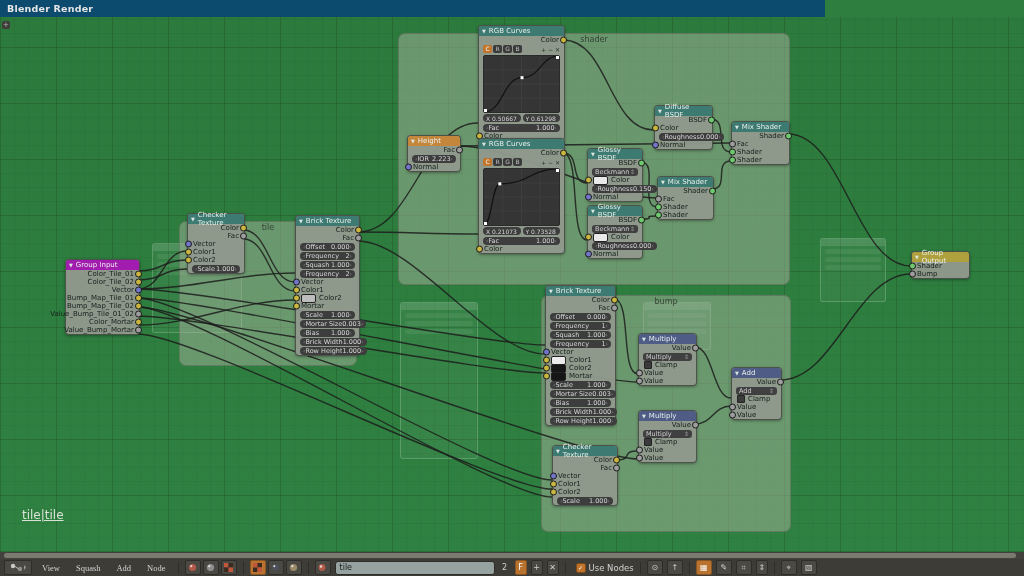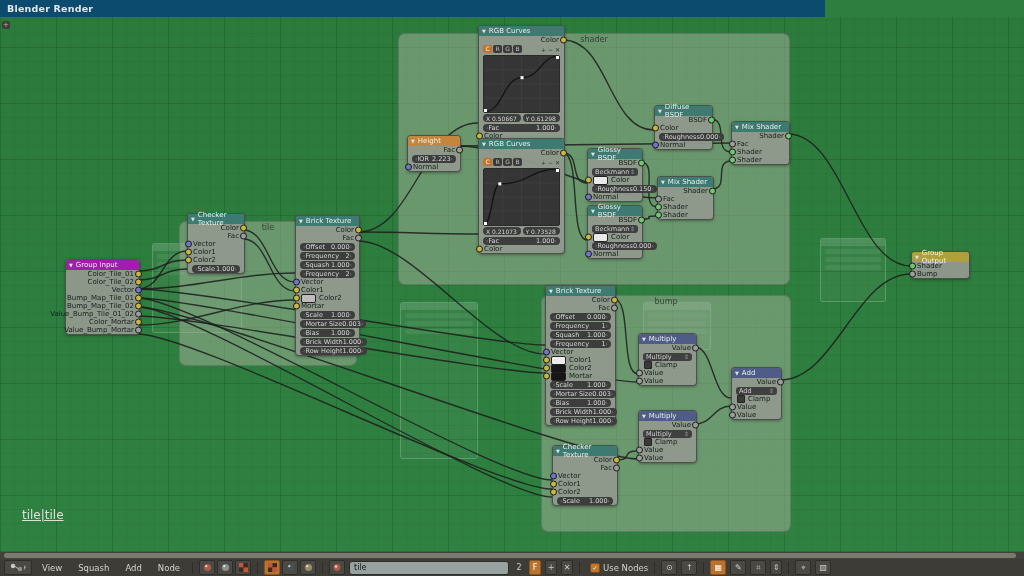--- a/index.html
+++ b/index.html
@@ -62,21 +62,21 @@
   .crgb .tools{margin-left:auto;display:flex;gap:2px;color:#2c3a34;font-size:6px;}
   .curvebox{position:relative;height:56px;margin:1px 4px;background:#353535;border:1px solid #2a2a2a;border-radius:2px;}
   .xyrow{height:9px;display:flex;gap:2px;padding:0 4px;}
   .xyrow .pill{font-size:6px;}
   
   .breadcrumb{position:absolute;left:22px;bottom:30px;font-size:12px;color:#d8e2d6;z-index:20;text-decoration:underline;}
   #hscroll{position:absolute;left:0;top:552px;width:1024px;height:7px;background:#42413c;z-index:55;}
   #hscroll .thumb{position:absolute;left:4px;top:1px;width:1012px;height:5px;background:#7b7a70;border-radius:3px;}
   #botbar{position:absolute;left:0;top:559px;width:1024px;height:17px;background:#3d3c37;z-index:60;
     display:flex;align-items:center;gap:4px;color:#d2d2d2;font-size:8.5px;padding:0 4px;box-sizing:border-box;}
-  .menu-item{padding:0 6px;}
+  .menu-item{padding:0 6px;font-family:Liberation Serif, serif;}
   .ibtn{width:14px;height:13px;background:#4a4943;border:1px solid #2e2d29;border-radius:2px;
     display:flex;align-items:center;justify-content:center;font-size:8px;color:#cfcfcf;flex:0 0 auto;}
   .ibtn.orange{background:#b87330;border-color:#8a5520;color:#fff;}
   .ibtn.sm{width:10px;}
   .editorbtn{width:26px;}
   .namefield{width:150px;height:12px;background:#95a2a0;border:1px solid #2c2c28;border-radius:3px;
     color:#1b1b1b;font-size:8px;display:flex;align-items:center;padding:0 4px;}
   .countbadge{width:12px;text-align:center;color:#cfcfcf;font-size:8px;}
   .usenodes{display:flex;align-items:center;gap:3px;margin-left:4px;}
   .usenodes .cb{width:8px;height:8px;background:#c1742c;border:1px solid #7e4b1a;border-radius:2px;

